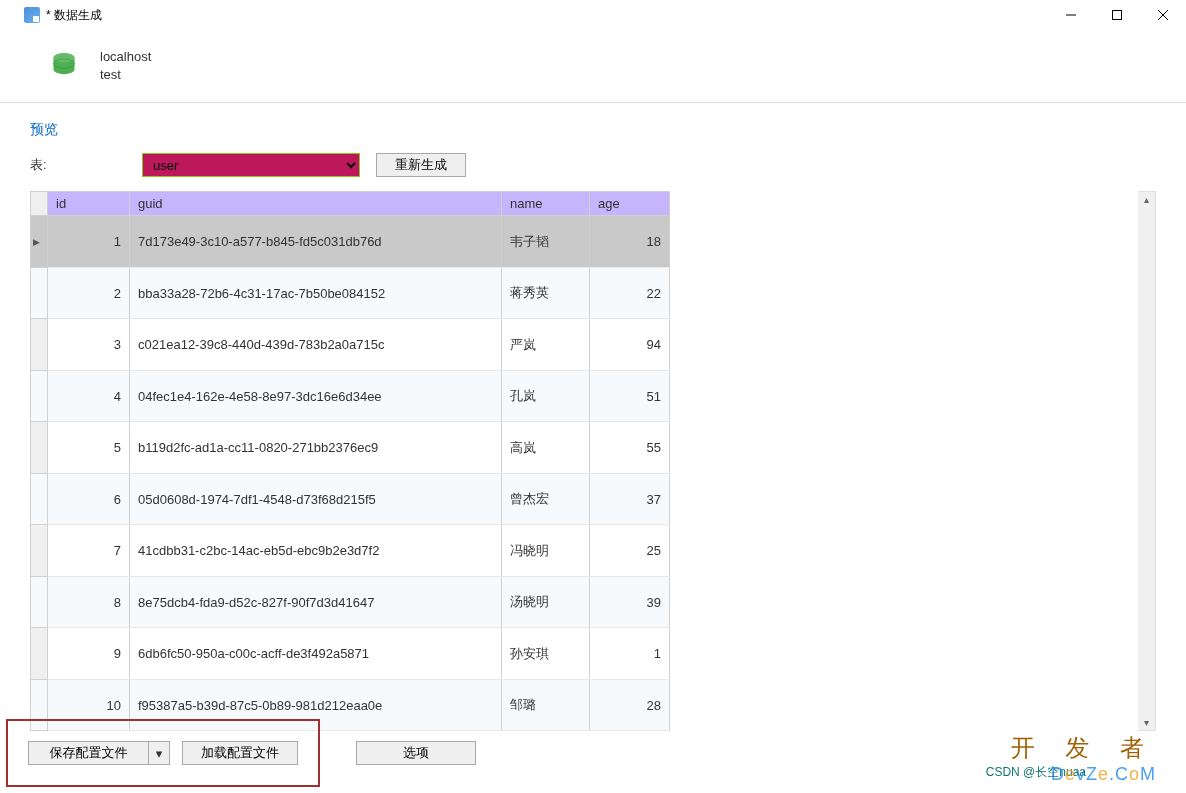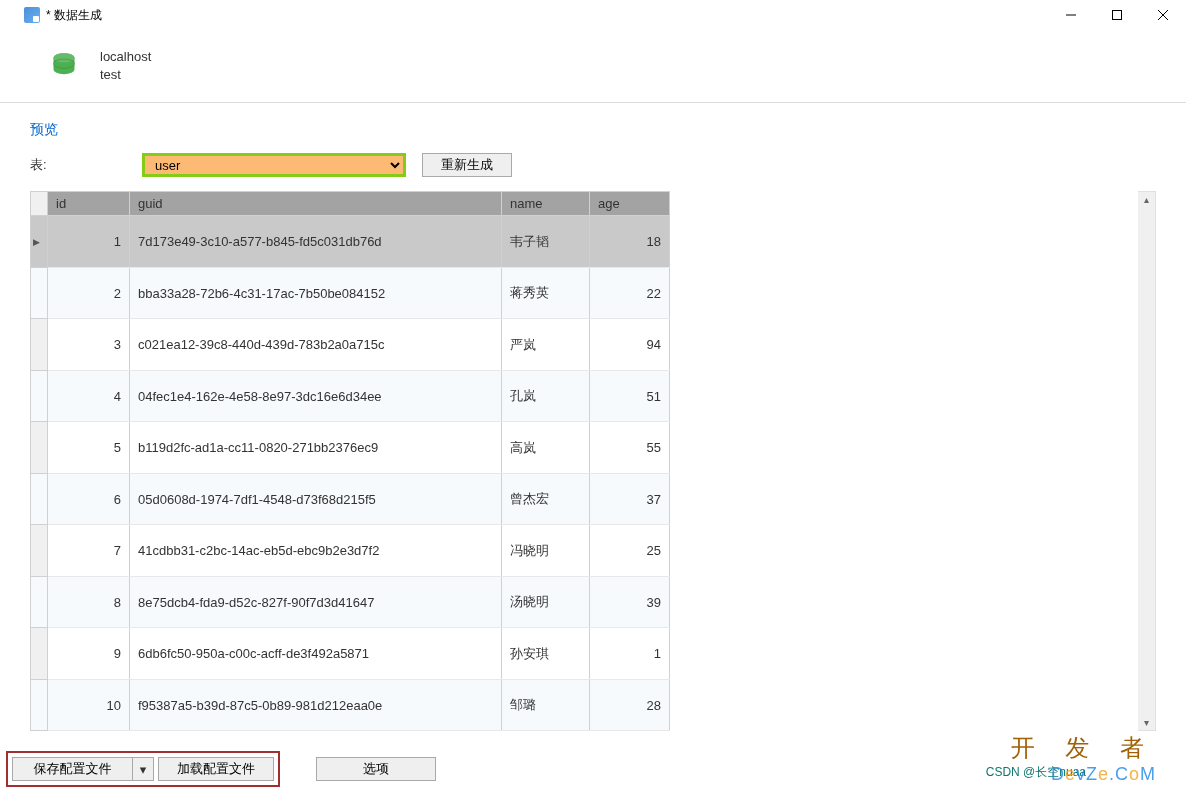--- a/index.html
+++ b/index.html
@@ -10,39 +10,39 @@
 .titlebar-title { flex: 1; font-size: 12px; color: #000; }
 .titlebar-controls { display: flex; }
 .titlebar-btn { width: 46px; height: 30px; display: flex; align-items: center; justify-content: center; cursor: pointer; }
 .conn-row { display: flex; align-items: center; padding: 18px 0 18px 50px; }
 .db-icon { width: 28px; height: 28px; margin-right: 22px; }
 .conn-text { line-height: 1.4; font-size: 13px; }
 .main { border-top: 1px solid #ddd; padding: 18px 30px 0 30px; }
 .preview-label { color: #0066cc; font-size: 14px; margin-bottom: 14px; display: inline-block; }
 .table-select-row { display: flex; align-items: center; margin-bottom: 14px; }
 .table-label { width: 112px; }
-.select { width: 264px; height: 24px; border: 3px solid #84cc16; background: #fdba74; padding: 0 6px; font-size: 13px; margin-right: 16px; }
+.select { width: 218px; height: 24px; border: 1px solid #84cc16; background: #be185d; padding: 0 6px; font-size: 13px; margin-right: 16px; }
 .btn { height: 24px; padding: 0 18px; border: 1px solid #a9a9a9; background: #efefef; cursor: pointer; font-size: 13px; font-family: inherit; }
 .grid-wrap { display: flex; }
 .grid { border-collapse: collapse; border: 1px solid #d0d0d0; }
-.grid th { background: #a3a3a3; border: 1px solid #d0d0d0; text-align: left; padding: 4px 8px; font-weight: normal; font-size: 13px; }
+.grid th { background: #c4b5fd; border: 1px solid #d0d0d0; text-align: left; padding: 4px 8px; font-weight: normal; font-size: 13px; }
 .grid td { border: 1px solid #e8e8e8; border-left: 1px solid #d0d0d0; border-right: 1px solid #d0d0d0; padding: 4px 8px; font-size: 13px; }
 .grid .rowhead { width: 12px; background: #f0f0f0; border: 1px solid #d0d0d0; position: relative; }
 .grid tr.selected td { background: #c9c9c9; }
 .grid tr.selected .rowhead::before { content: "▶"; font-size: 9px; color: #555; position: absolute; left: 2px; top: 50%; transform: translateY(-50%); }
 .grid tr.alt td { background: #f6fafd; }
 .col-id { width: 82px; text-align: right; }
 .col-guid { width: 372px; }
 .col-name { width: 88px; }
 .col-age { width: 80px; text-align: right; }
 .vscroll { width: 18px; background: #f0f0f0; border: 1px solid #e0e0e0; border-left: none; margin-left: auto; position: relative; }
 .vscroll::before { content: "▴"; position: absolute; top: 2px; left: 50%; transform: translateX(-50%); font-size: 10px; color: #666; }
 .vscroll::after { content: "▾"; position: absolute; bottom: 2px; left: 50%; transform: translateX(-50%); font-size: 10px; color: #666; }
 .bottom { position: absolute; bottom: 6px; left: 6px; right: 6px; display: flex; align-items: center; }
-.highlight-box { border: 2px solid #a03030; padding: 4px; display: flex; gap: 4px; }
+.highlight-box { border: 2px solid #a03030; padding: 20px; display: flex; gap: 12px; }
 .split-btn { display: flex; }
 .split-btn .btn { border-right: none; }
 .split-btn .arrow { width: 22px; height: 24px; border: 1px solid #a9a9a9; background: #efefef; display: flex; align-items: center; justify-content: center; cursor: pointer; }
 .options-btn { margin-left: 36px; }
 .spacer { flex: 1; }
 .watermark { position: absolute; right: 30px; bottom: 8px; text-align: right; pointer-events: none;}
 .wm-top { color: #a16207; font-size: 24px; letter-spacing: 12px; font-weight: 300; }
 .wm-bottom { color: #1e88e5; font-size: 18px; font-weight: 500; letter-spacing: 1px; opacity: 0.8;}
 .wm-bottom .o { color: #f0a020; }
 .csdn { position: absolute; right: 100px; bottom: 12px; color: #0f766e; font-size: 12px; }

